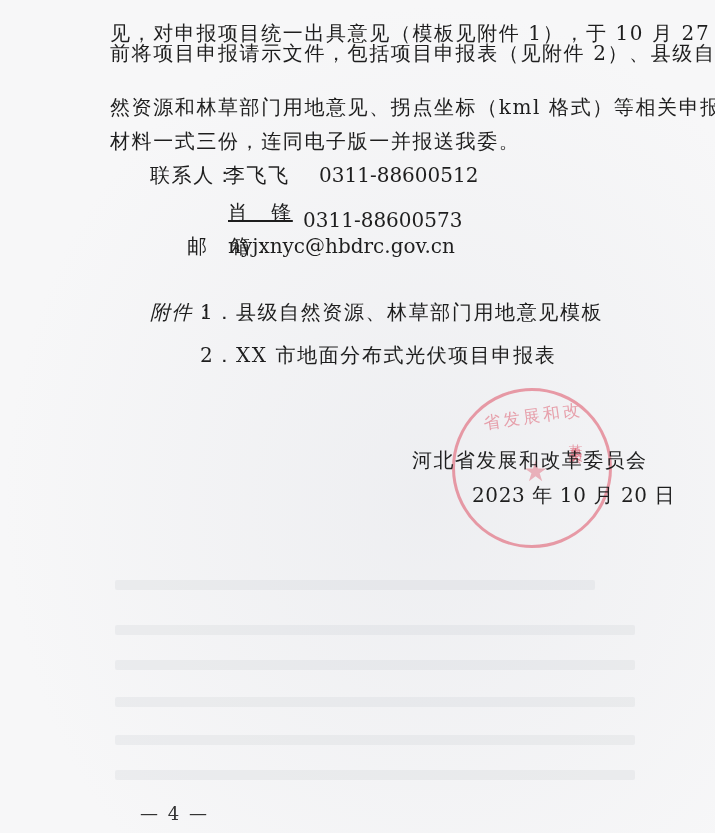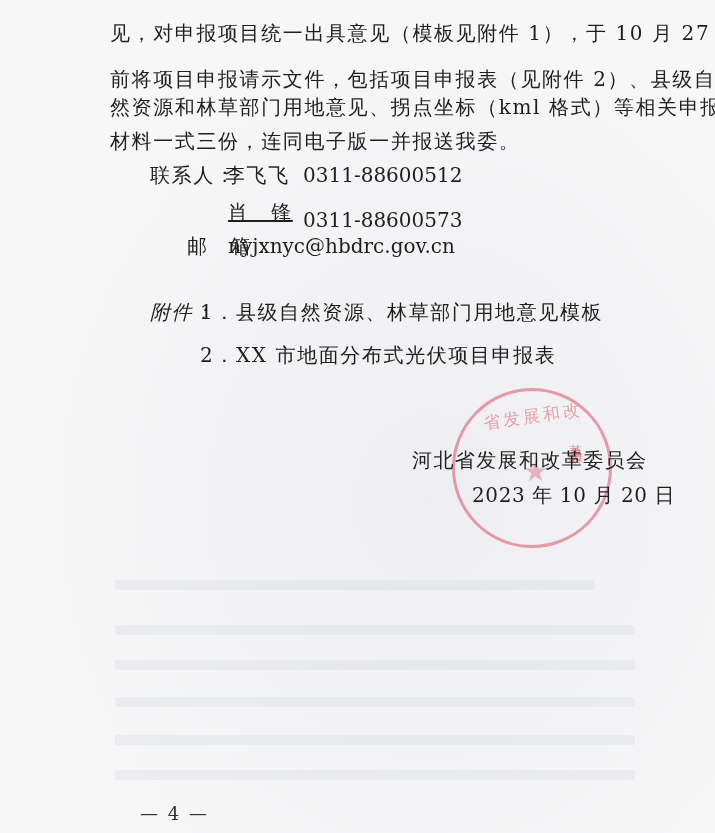--- a/index.html
+++ b/index.html
@@ -68,27 +68,27 @@
 <div class="bleed"></div>
 
 <div class="ghost" style="left:115px;top:580px;width:480px;"></div>
 <div class="ghost" style="left:115px;top:625px;width:520px;"></div>
 <div class="ghost" style="left:115px;top:660px;width:520px;"></div>
 <div class="ghost" style="left:115px;top:697px;width:520px;"></div>
 <div class="ghost" style="left:115px;top:735px;width:520px;"></div>
 <div class="ghost" style="left:115px;top:770px;width:520px;"></div>
 
 <div class="line body-line" style="top:21px;">见，对申报项目统一出具意见（模板见附件 1），于 10 月 27 日</div>
-<div class="line body-line" style="top:67px;">前将项目申报请示文件，包括项目申报表（见附件 2）、县级自</div>
+<div class="line body-line" style="top:41px;">前将项目申报请示文件，包括项目申报表（见附件 2）、县级自</div>
 <div class="line body-line" style="top:95px;">然资源和林草部门用地意见、拐点坐标（kml 格式）等相关申报</div>
 <div class="line body-line" style="top:129px;">材料一式三份，连同电子版一并报送我委。</div>
 
 <div class="line" style="left:150px;top:163px;">联系人：</div>
 <div class="line" style="left:225px;top:163px;">李飞飞</div>
-<div class="line" style="left:303px;top:163px;letter-spacing:0;">0311-88600512</div>
+<div class="line" style="left:319px;top:163px;letter-spacing:0;">0311-88600512</div>
 <div class="line" style="left:228px;top:200px;text-decoration:underline;">肖　锋</div>
 <div class="line" style="left:303px;top:200px;letter-spacing:0;margin-top:8px;">0311-88600573</div>
 <div class="line" style="left:139px;top:234px;margin-left:48px;">邮　箱：</div>
 <div class="line" style="left:228px;top:234px;letter-spacing:0;text-align:center;">nyjxnyc@hbdrc.gov.cn</div>
 
 <div class="line" style="left:150px;top:300px;font-style:italic;">附件：</div>
 <div class="line" style="left:200px;top:300px;">1．县级自然资源、林草部门用地意见模板</div>
 <div class="line" style="left:200px;top:343px;text-align:right;">2．XX 市地面分布式光伏项目申报表</div>
 
 <div class="seal">

